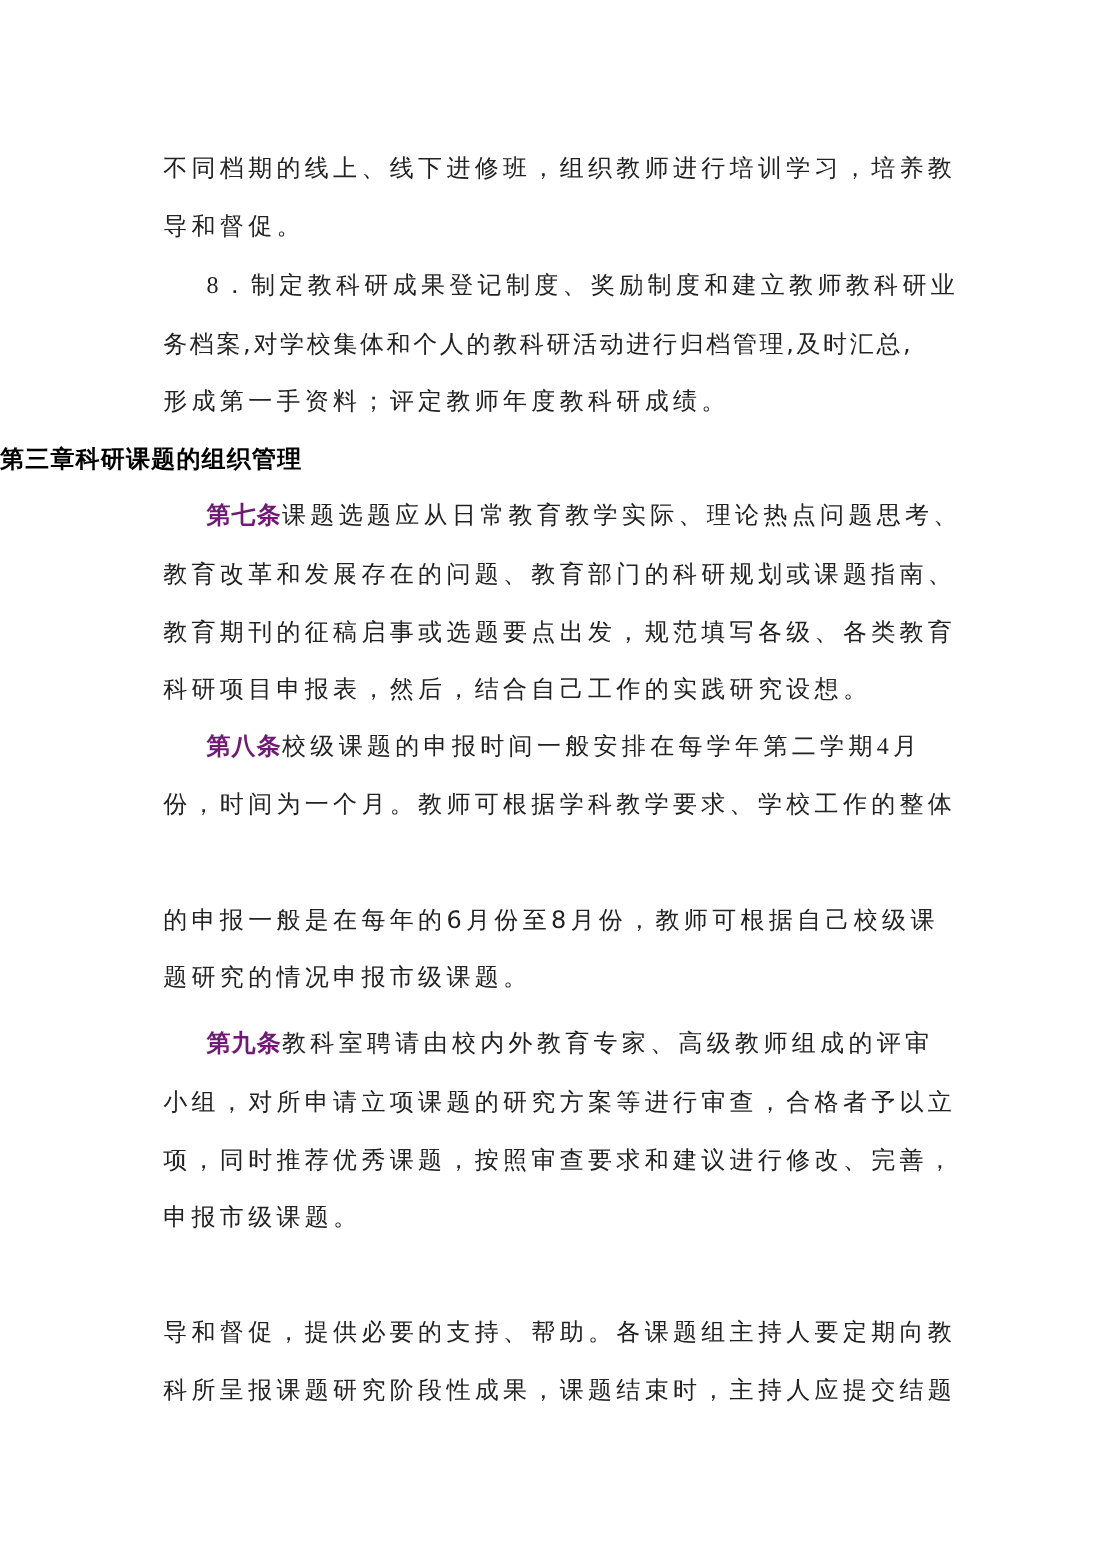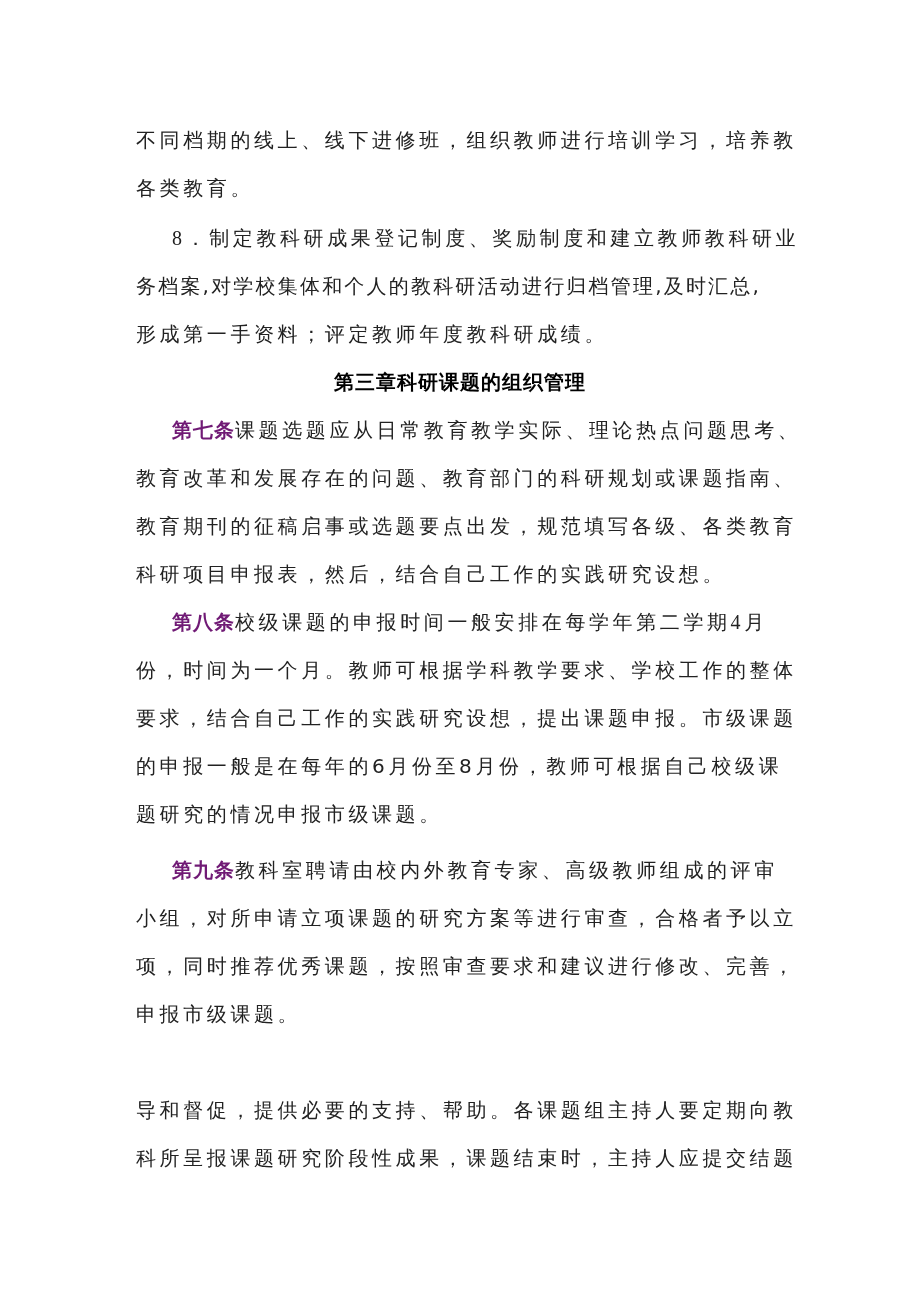--- a/index.html
+++ b/index.html
@@ -35,54 +35,52 @@
     .indent { left: 172px; font-family: Liberation Serif, serif; }
     .bold {
       font-weight: bold;
       letter-spacing: 1px;
       color: #701a75;
     }
     .heading {
       position: absolute;
       left: 0;
       width: 920px;
-      text-align: center;
       font-size: 20px;
       line-height: 24px;
       font-weight: bold;
       letter-spacing: 1px;
       color: #000;
     }
   </style>
 </head>
 <body>
 
 <div class="page">
 
   <div class="line" style="top:128px">不同档期的线上、线下进修班，组织教师进行培训学习，培养教</div>
-  <div class="line" style="top:176px">各类教育。</div>
+  <div class="line" style="top:176px">导和督促。</div>
 
   <div class="line indent" style="top:226px">8．制定教科研成果登记制度、奖励制度和建立教师教科研业</div>
   <div class="line" style="top:274px; letter-spacing:2.2px">务档案,对学校集体和个人的教科研活动进行归档管理,及时汇总,</div>
   <div class="line" style="top:322px">形成第一手资料；评定教师年度教科研成绩。</div>
 
   <div class="heading" style="top:370px">第三章科研课题的组织管理</div>
 
   <div class="line indent" style="top:418px">
     <span class="bold">第七条</span><span>课题选题应从日常教育教学实际、理论热点问题思考、</span>
   </div>
   <div class="line" style="top:466px">教育改革和发展存在的问题、教育部门的科研规划或课题指南、</div>
   <div class="line" style="top:514px">教育期刊的征稿启事或选题要点出发，规范填写各级、各类教育</div>
   <div class="line" style="top:562px">科研项目申报表，然后，结合自己工作的实践研究设想。</div>
 
   <div class="line indent" style="top:610px">
     <span class="bold">第八条</span><span>校级课题的申报时间一般安排在每学年第二学期4月</span>
   </div>
   <div class="line" style="top:658px">份，时间为一个月。教师可根据学科教学要求、学校工作的整体</div>
-  <div class="line" style="top:706px">要求，结合自己工作的实践研究设想，提出课题申报。市级课题</div>
   <div class="line" style="top:754px">的申报一般是在每年的6月份至8月份，教师可根据自己校级课</div>
   <div class="line" style="top:802px">题研究的情况申报市级课题。</div>
 
   <div class="line indent" style="top:858px">
     <span class="bold">第九条</span><span>教科室聘请由校内外教育专家、高级教师组成的评审</span>
   </div>
   <div class="line" style="top:906px">小组，对所申请立项课题的研究方案等进行审查，合格者予以立</div>
   <div class="line" style="top:954px">项，同时推荐优秀课题，按照审查要求和建议进行修改、完善，</div>
   <div class="line" style="top:1002px">申报市级课题。</div>
 

